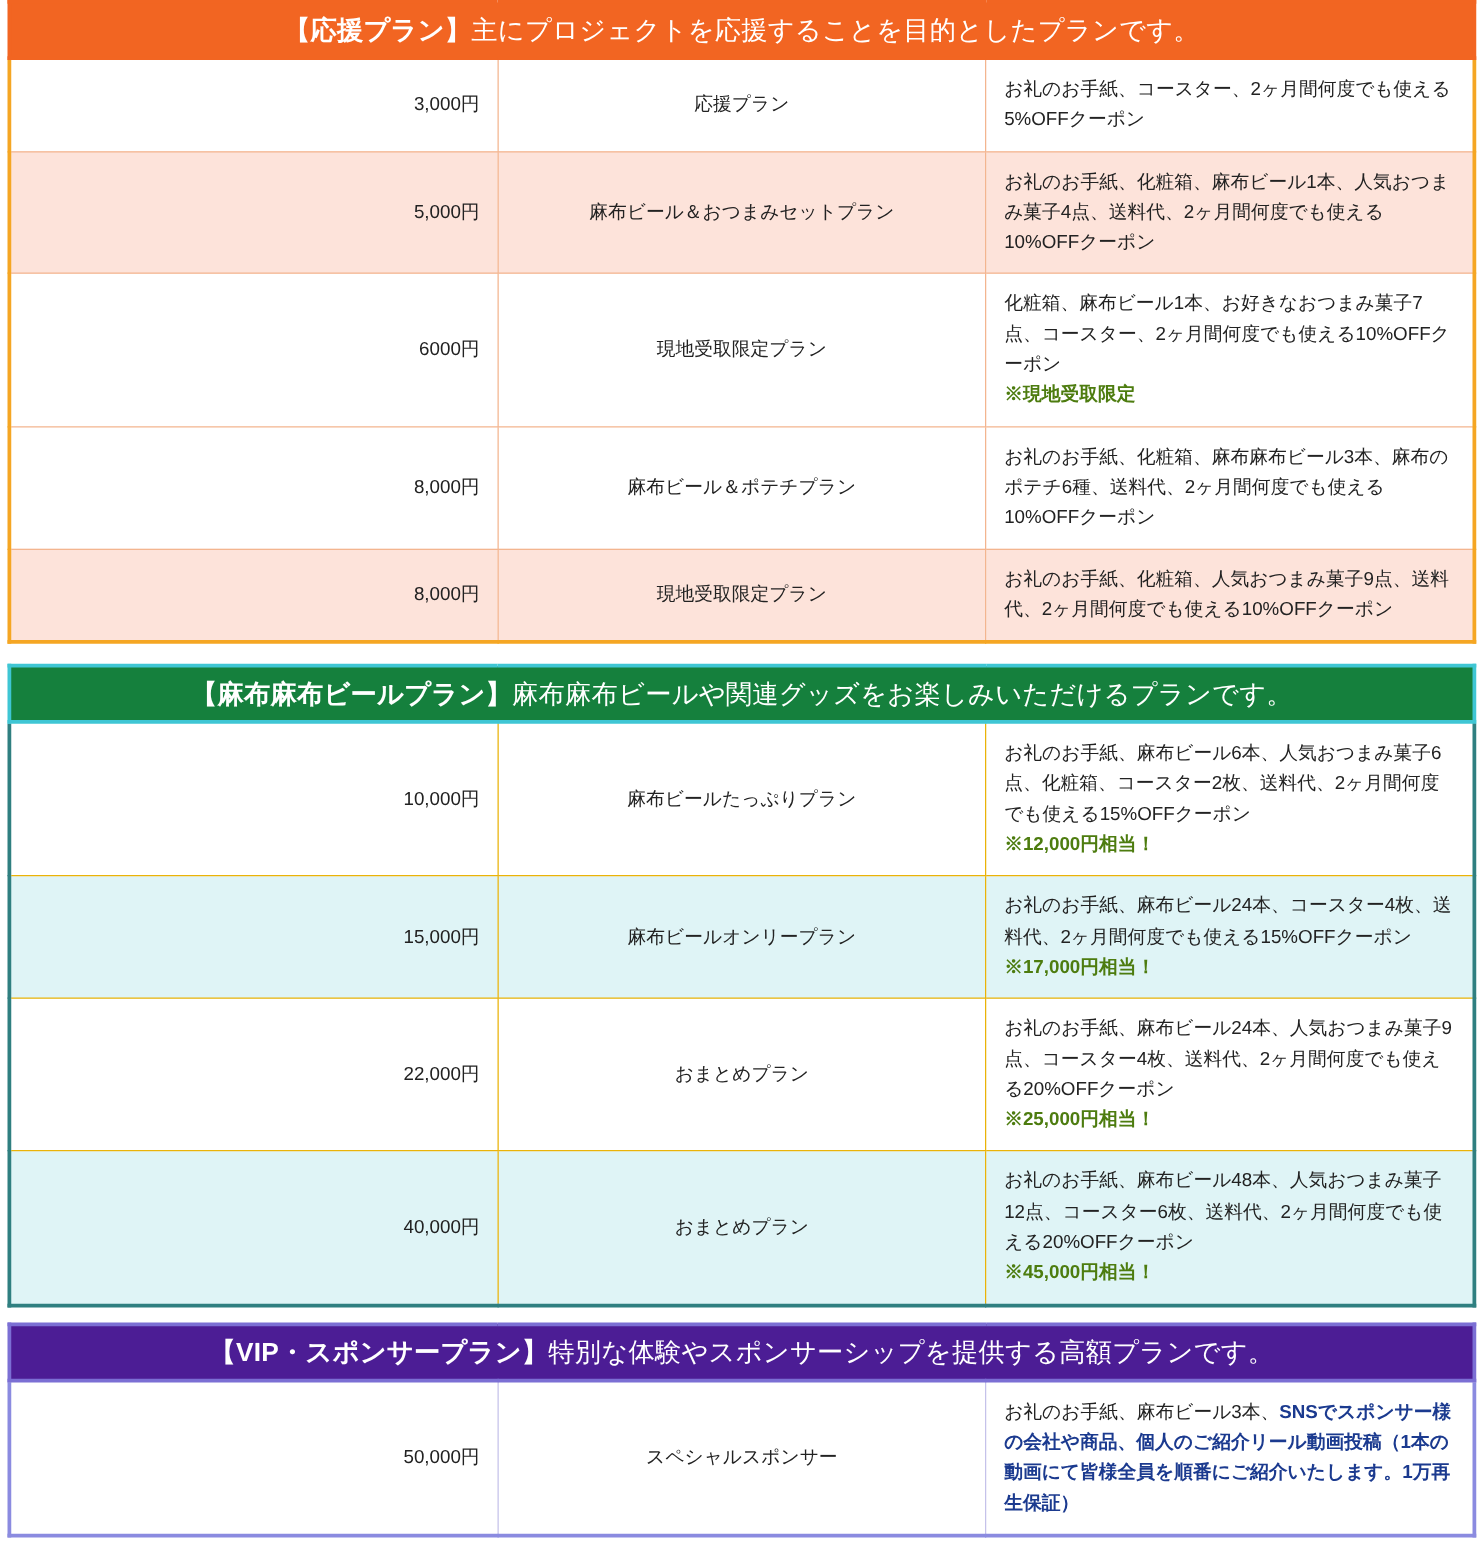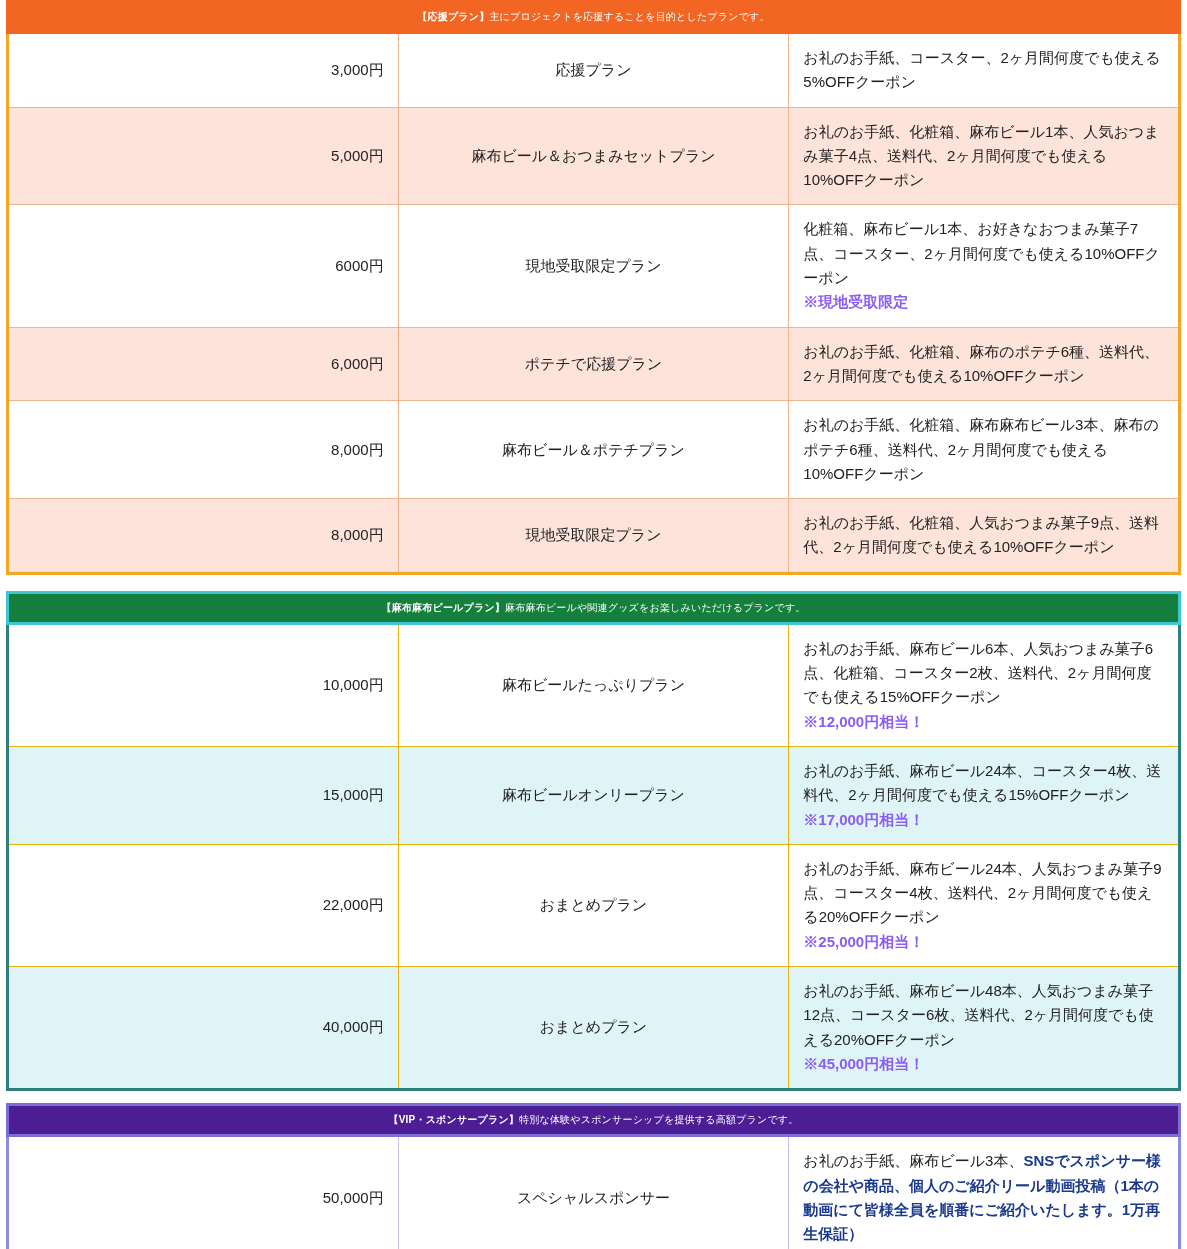--- a/index.html
+++ b/index.html
@@ -24,21 +24,21 @@
   }
   table.plan-table {
     width: 1175px;
     border-collapse: collapse;
     table-layout: fixed;
     margin: 0 6px;
   }
   .header-row td {
     padding: 7px 6px;
     text-align: center;
-    font-size: 10px;
+    font-size: 21px;
     letter-spacing: 0.2px;
     color: #ffffff;
     font-weight: normal;
   }
   .header-row td b {
     font-weight: bold;
   }
   
   .sec-support table.plan-table {
     border: 3px solid #f5a623;
@@ -103,21 +103,21 @@
     white-space: nowrap;
   }
   td.name {
     width: 330px;
     text-align: center;
   }
   td.desc {
     text-align: left;
   }
   .note-red {
-    color: #8b5cf6;
+    color: #4d7c0f;
     font-weight: bold;
     display: block;
   }
   .hl-blue {
     color: #1b3a8f;
     font-weight: bold;
   }
   .spacer {
     height: 16px;
   }
@@ -146,25 +146,20 @@
         <tr class="even">
           <td class="cell price">5,000円</td>
           <td class="cell name">麻布ビール＆おつまみセットプラン</td>
           <td class="cell desc"><span>お礼のお手紙、化粧箱、麻布ビール1本、人気おつまみ菓子4点、送料代、2ヶ月間何度でも使える10%OFFクーポン</span></td>
         </tr>
         <tr class="odd">
           <td class="cell price">6000円</td>
           <td class="cell name">現地受取限定プラン</td>
           <td class="cell desc"><span>化粧箱、麻布ビール1本、お好きなおつまみ菓子7点、コースター、2ヶ月間何度でも使える10%OFFクーポン</span><span class="note-red">※現地受取限定</span></td>
         </tr>
-        <tr class="even">
-          <td class="cell price">6,000円</td>
-          <td class="cell name">ポテチで応援プラン</td>
-          <td class="cell desc"><span>お礼のお手紙、化粧箱、麻布のポテチ6種、送料代、2ヶ月間何度でも使える10%OFFクーポン</span></td>
-        </tr>
         <tr class="odd">
           <td class="cell price">8,000円</td>
           <td class="cell name">麻布ビール＆ポテチプラン</td>
           <td class="cell desc"><span>お礼のお手紙、化粧箱、麻布麻布ビール3本、麻布のポテチ6種、送料代、2ヶ月間何度でも使える10%OFFクーポン</span></td>
         </tr>
         <tr class="even">
           <td class="cell price">8,000円</td>
           <td class="cell name">現地受取限定プラン</td>
           <td class="cell desc"><span>お礼のお手紙、化粧箱、人気おつまみ菓子9点、送料代、2ヶ月間何度でも使える10%OFFクーポン</span></td>
         </tr>

